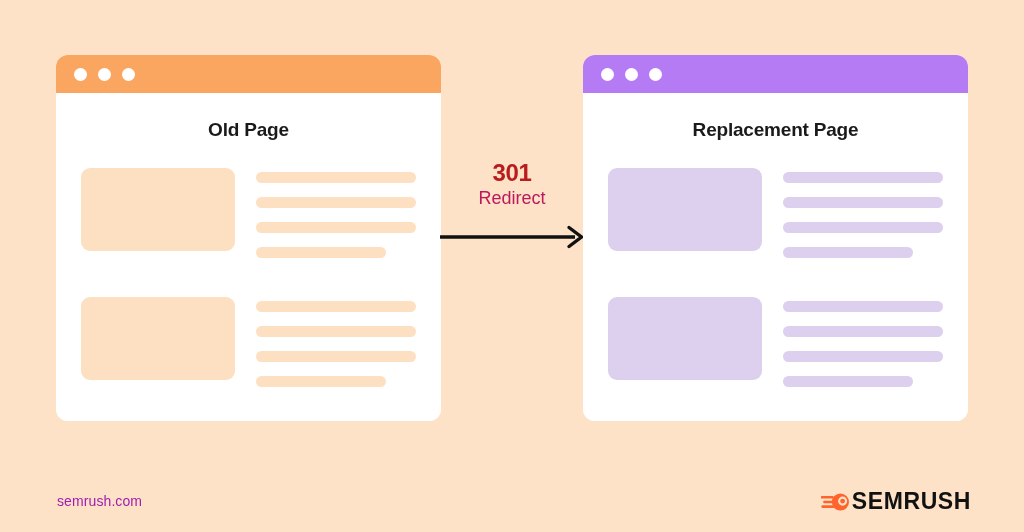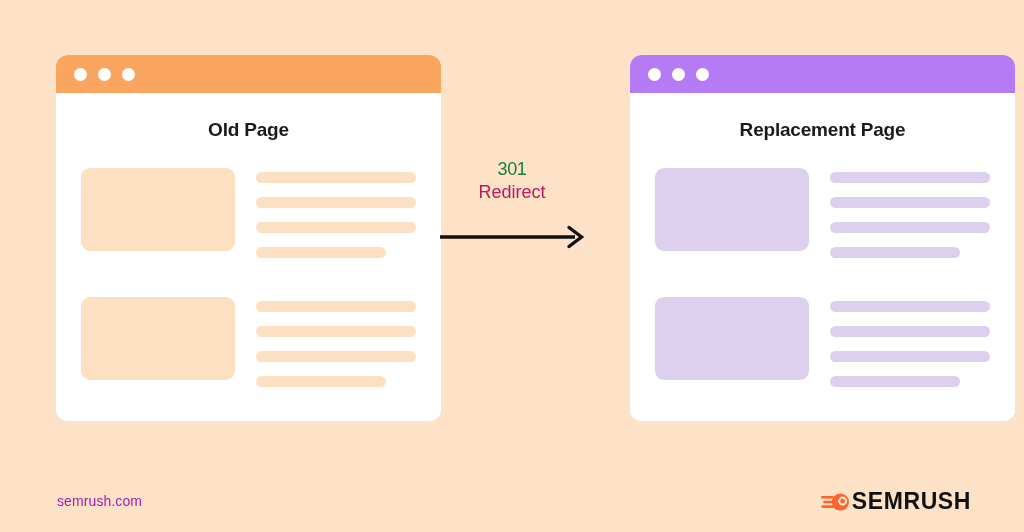--- a/index.html
+++ b/index.html
@@ -25,21 +25,21 @@
     position: absolute;
     width: 385px;
     height: 366px;
     border-radius: 12px;
     background: #ffffff;
     overflow: hidden;
     display: flex;
     flex-direction: column;
   }
   .browser.left  { left: 56px;  top: 55px; }
-  .browser.right { left: 583px; top: 55px; margin-left: 47px; }
+  .browser.right { left: 583px; top: 55px; }
 
   .titlebar {
     height: 38px;
     flex: 0 0 38px;
     display: flex;
     align-items: center;
     padding-left: 18px;
     gap: 11px;
   }
   .browser.left  .titlebar { background: #faa660; }
@@ -108,23 +108,23 @@
 
   
   .redirect-group {
     position: absolute;
     left: 440px;
     top: 160px;
     width: 144px;
     text-align: center;
   }
   .redirect-code {
-    font-size: 18px;
-    font-weight: 400;
-    color: #15803d;
+    font-size: 24px;
+    font-weight: 700;
+    color: #b91c1c;
     line-height: 1.05;
     letter-spacing: -0.4px;
   }
   .redirect-word {
     font-size: 18px;
     font-weight: 400;
     color: #be185d;
     line-height: 1.3;
     margin-top: 2px;
   }

